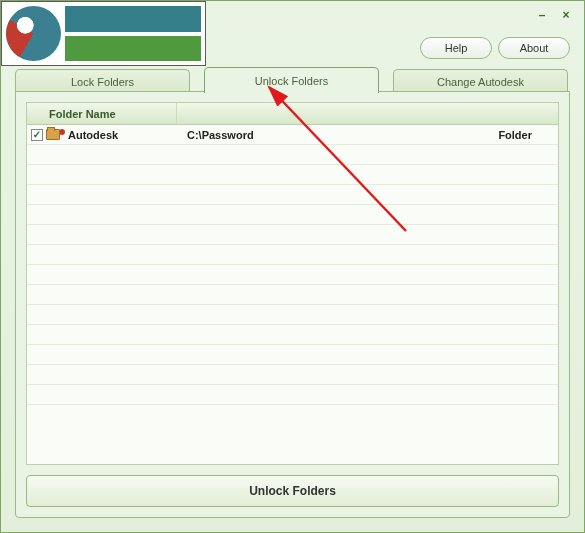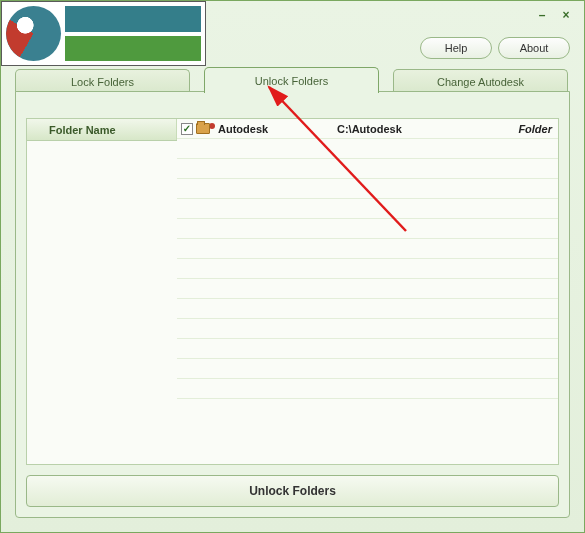--- a/index.html
+++ b/index.html
@@ -132,22 +132,22 @@
     padding: 10px;
     display: flex;
     flex-direction: column;
     gap: 10px;
   }
   .grid {
     flex: 1;
     border: 1px solid #b9d0aa;
     background: #fafcf7;
     display: flex;
+    flex-direction: column;
     overflow: hidden;
-    margin-top: 16px;
   }
   .grid-header {
     display: flex;
     background: linear-gradient(#f1f7ea, #d7e7c8);
     border-bottom: 1px solid #b9d0aa;
     height: 22px;
     align-items: center;
     font-weight: bold;
     font-size: 11px;
     color: #3b5a2a;
@@ -160,21 +160,21 @@
     display: flex;
     height: 20px;
     align-items: center;
     border-bottom: 1px solid #e3eed9;
     font-size: 11px;
     font-weight: bold;
     color: #222;
   }
   .grid-row .cell-name { width: 150px; padding-left: 4px; display: flex; align-items: center; gap: 3px; }
   .grid-row .cell-path { flex: 1; padding-left: 10px; }
-  .grid-row .cell-type { width: 90px; padding-right: 6px; text-align: right; font-style: italic; }
+  .grid-row .cell-type { width: 90px; padding-right: 26px; text-align: right; }
   .grid-row.empty { font-weight: normal; }
   .checkbox {
     width: 12px; height: 12px; border: 1px solid #888; background: #fff;
     display: inline-flex; align-items: center; justify-content: center;
     font-size: 10px; color: #2a6e1f; line-height: 1;
   }
   .folder-icon {
     width: 14px; height: 11px;
     background: #d9a24a;
     border: 1px solid #a06f20;
@@ -243,21 +243,21 @@
         <div class="col-name">Folder Name</div>
       </div>
       <div class="grid-body">
         <div class="grid-row">
           <div class="cell-name">
             <span class="checkbox">✓</span>
             <span class="folder-icon"></span>
             <span class="lock-dot"></span>
             <span>Autodesk</span>
           </div>
-          <div class="cell-path">C:\Autodesk</div>
+          <div class="cell-path">C:\Password</div>
           <div class="cell-type">Folder</div>
         </div>
         <div class="grid-row empty">
             <div class="cell-name"></div>
             <div class="cell-path"></div>
             <div class="cell-type"></div>
           </div>
         <div class="grid-row empty">
             <div class="cell-name"></div>
             <div class="cell-path"></div>

